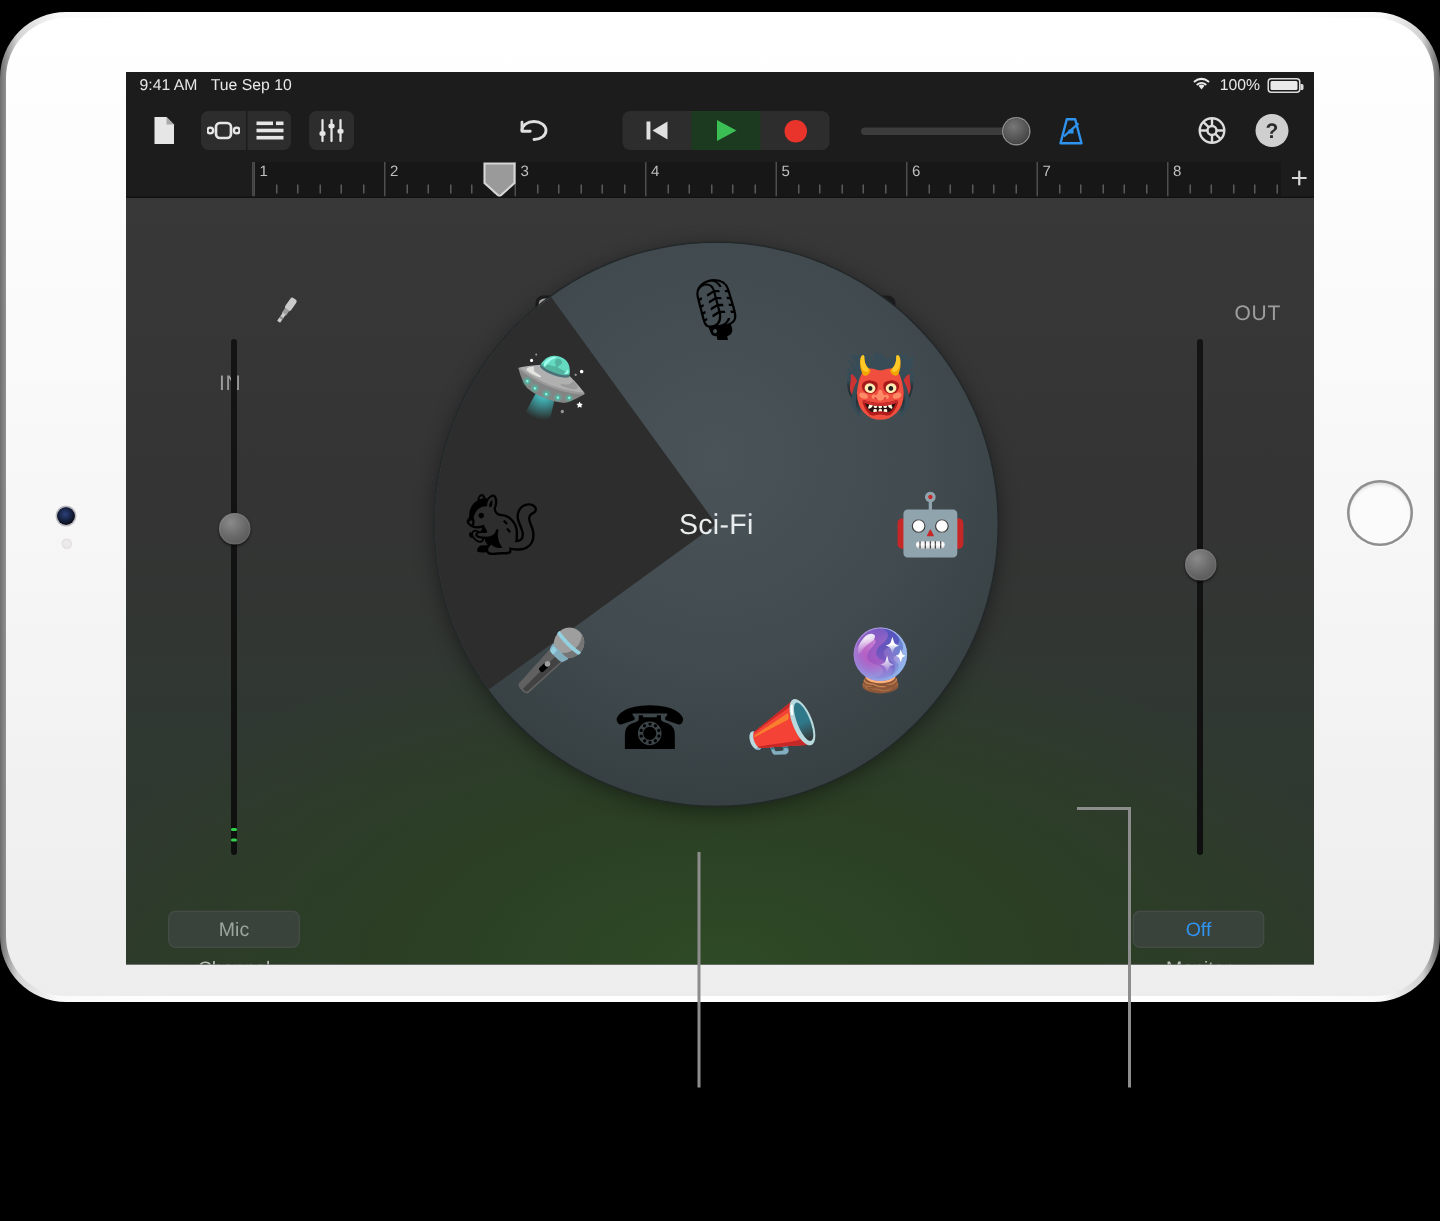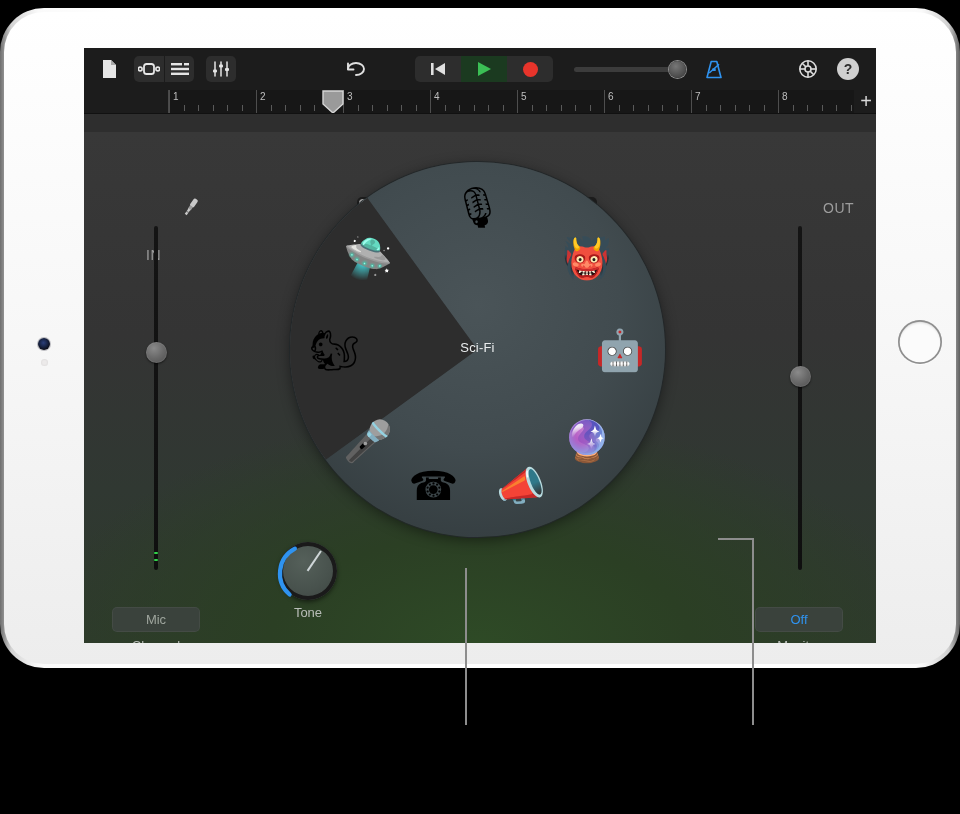--- a/index.html
+++ b/index.html
@@ -174,21 +174,21 @@
     overflow:hidden;
   }
   #selected-wedge{
     position:absolute; left:0; top:0; width:100%; height:100%;
     background:#2d2d2d;
     clip-path:polygon(50% 50%, 50% 0%, 28% 0%, 6% 16%, 0 36%, 0 50%);
     transform:rotate(-36deg); transform-origin:50% 50%;
   }
   #wheel-center-label{
     position:absolute; left:0; right:0; top:178px; text-align:center;
-    font-size:13px; color:#e9eced; letter-spacing:.2px;
+    font-size:19px; color:#e9eced; letter-spacing:.2px;
   }
   .fx-item{
     position:absolute; width:62px; height:62px; margin-left:-31px; margin-top:-31px;
     display:flex; align-items:center; justify-content:center; font-size:40px;
     line-height:1;
   }
 
   
   .knob-wrap{ position:absolute; width:72px; text-align:center; }
   #tone-knob-wrap{ left:188px; top:410px; }
@@ -235,20 +235,39 @@
 <body>
 
 <div id="device-frame">
   <div id="device-inner-bevel"></div>
   <div id="front-camera"></div>
   <div id="ambient-sensor"></div>
   <div id="home-button"></div>
 
   <div id="screen">
 
+    <div id="status-bar">
+      <div class="sb-left">
+        <span>9:41 AM</span>
+        <span>Tue Sep 10</span>
+      </div>
+      <div class="sb-right">
+        <span>
+          <svg width="14" height="11" viewBox="0 0 14 11">
+            <path d="M7 9.6 L9 7.2 A3.2 3.2 0 0 0 5 7.2 Z" fill="#e8e8e8"></path>
+            <path d="M2.4 4.3 A7 7 0 0 1 11.6 4.3" stroke="#e8e8e8" stroke-width="1.4" fill="none" stroke-linecap="round"></path>
+            <path d="M4.2 6.3 A4.3 4.3 0 0 1 9.8 6.3" stroke="#e8e8e8" stroke-width="1.3" fill="none" stroke-linecap="round"></path>
+          </svg>
+        </span>
+        <span>100%</span>
+        <span class="battery-shell">
+          <span class="battery-fill"></span>
+        </span>
+      </div>
+    </div>
 
     <div id="toolbar">
 
       <div class="tb-btn" style="margin-right:10px;">
         <svg width="17" height="20" viewBox="0 0 17 20">
           <path d="M2 1 h8 l5 5 v13 H2 Z" fill="#e6e6e6"></path>
           <path d="M10 1 v5 h5 Z" fill="#a9a9a9"></path>
         </svg>
       </div>
 
@@ -452,29 +471,20 @@
           <div class="fx-item" style="left: 297.044px; top: 95.5814px;">👹</div>
           <div class="fx-item" style="left: 330.5px; top: 187.5px;">🤖</div>
           <div class="fx-item" style="left: 297.044px; top: 279.419px;">🔮</div>
           <div class="fx-item" style="left: 231.689px; top: 323.501px;">📣</div>
           <div class="fx-item" style="left: 143.311px; top: 323.501px;">☎</div>
           <div class="fx-item" style="left: 77.9556px; top: 279.419px;">🎤</div>
           <div class="fx-item" style="left: 44.5px; top: 187.5px;">🐿</div>
           <div class="fx-item" style="left: 77.9556px; top: 95.5814px;">🛸</div>
         </div>
 
-      <div id="tone-knob-wrap" class="knob-wrap">
-        <div class="knob">
-          <svg class="knob-arc" viewBox="0 0 66 66">
-            <path d="M14.6 56.5 A28 28 0 0 1 19.9 10.6" stroke="#2f93f0" stroke-width="4.2" fill="none" stroke-linecap="round"></path>
-          </svg>
-          <div class="knob-pointer"></div>
-        </div>
-        <div class="knob-label">Tone</div>
-      </div>
 
 
       <div id="channel-btn" class="pill-btn">Mic</div>
       <div id="channel-sub" class="sub-label">Channel</div>
 
       <div id="monitor-btn" class="pill-btn">Off</div>
       <div id="monitor-sub" class="sub-label">Monitor</div>
     </div>
   </div>
 </div>

